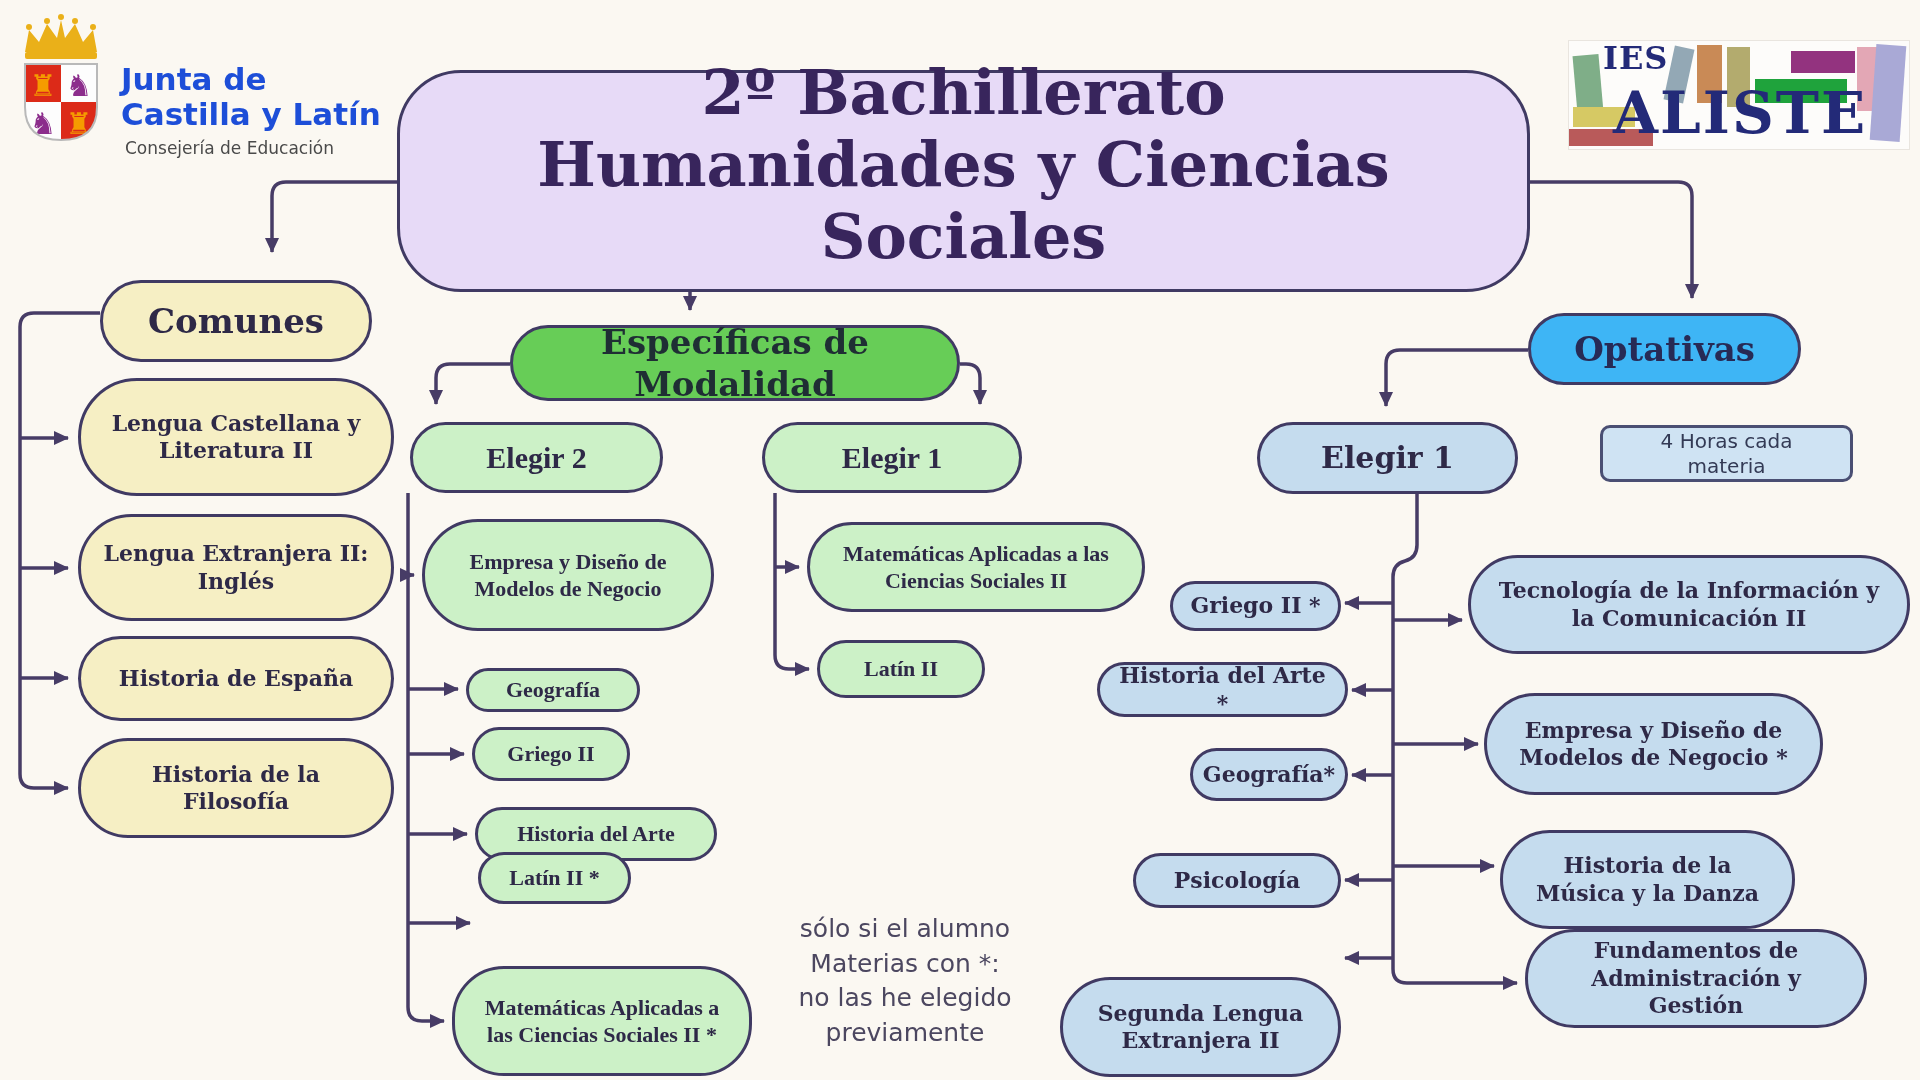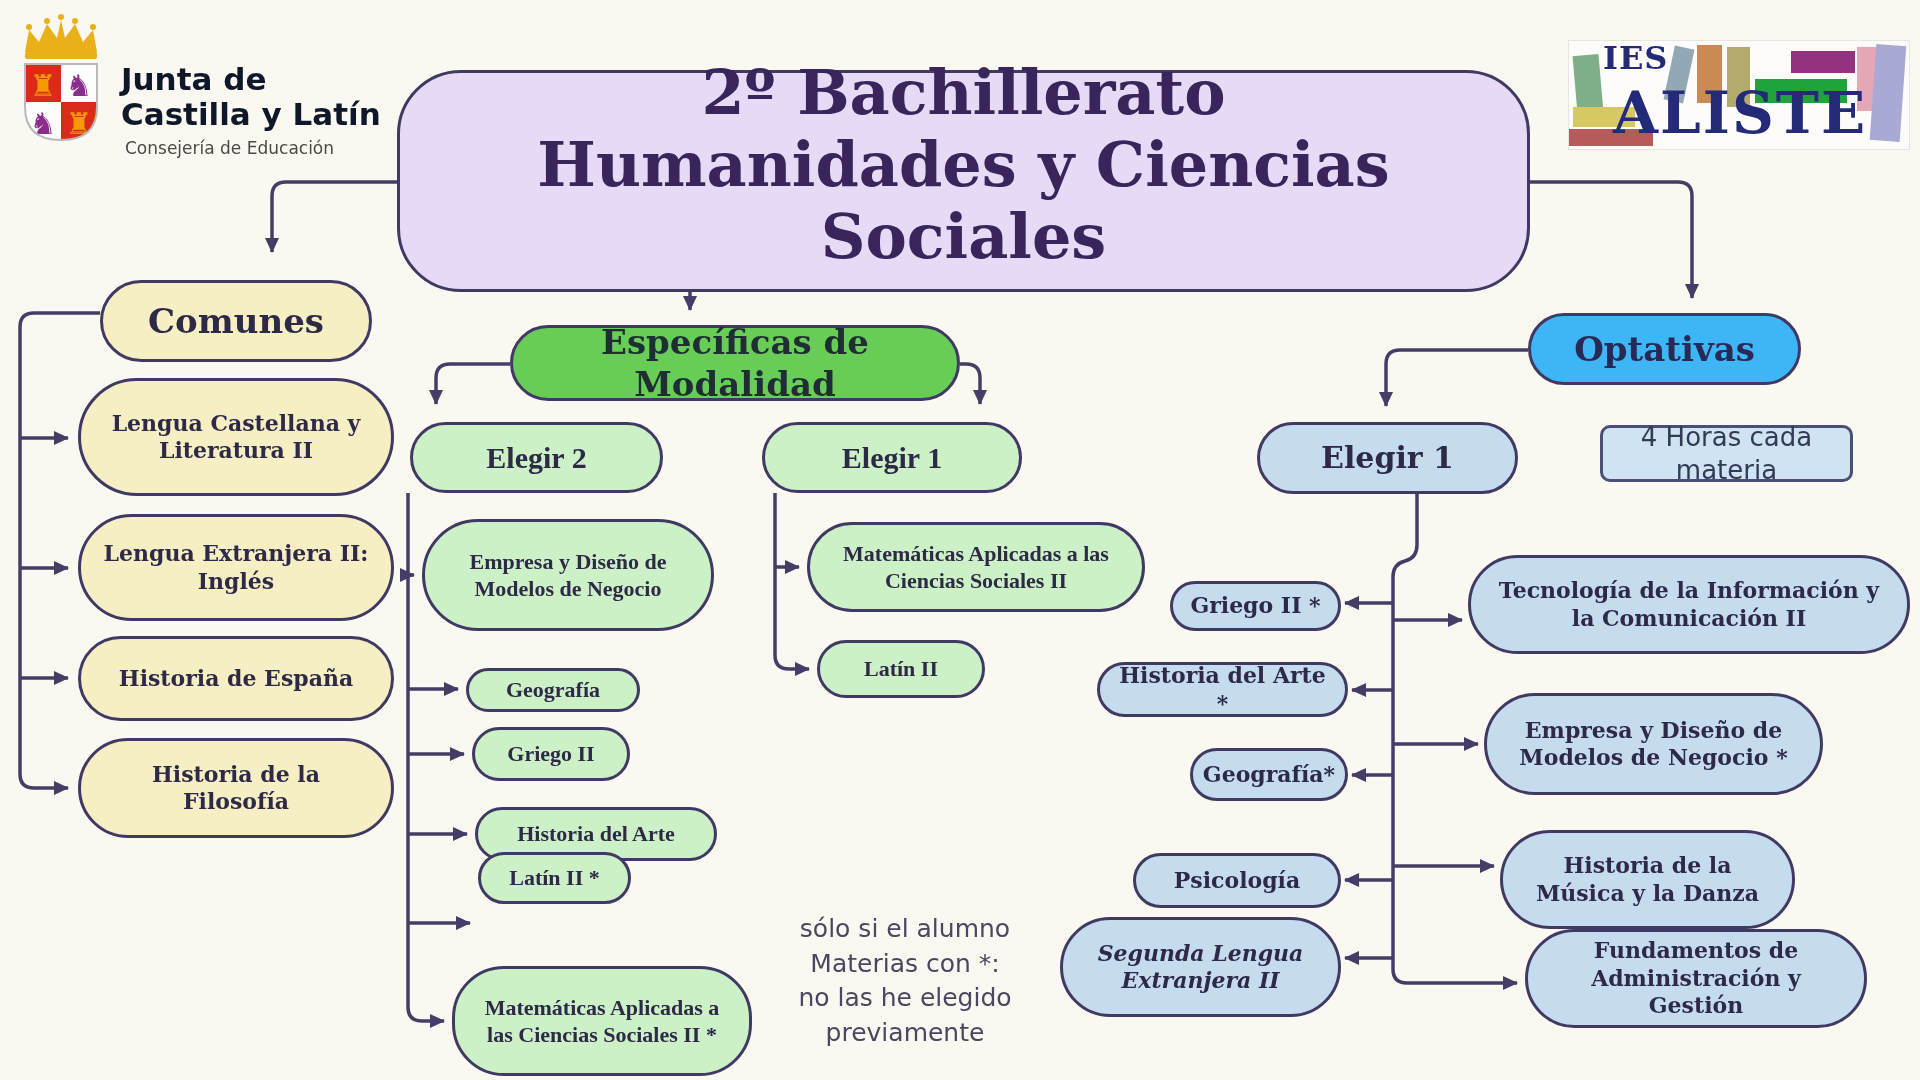--- a/index.html
+++ b/index.html
@@ -22,31 +22,31 @@
   .green{background:#67cd57;color:#1f2e34;}
   .lgreen{background:#ccf1c7;font-family:Liberation Serif, serif;}
   .blue{background:#3eb5f5;color:#272a55;}
   .lblue{background:#c5dcee;}
   .title-box{
     left:397px;top:70px;width:1133px;height:222px;border-radius:64px;
     font-size:62px;line-height:1.16;flex-direction:column;padding:16px 40px;justify-content:flex-end;
   }
   .horas-box{
     border-radius:10px;border-width:3px;border-color:#4a4f73;background:#cfe3f3;
-    font-family:"DejaVu Sans", sans-serif;font-weight:400;font-size:26px;color:#333a55;
+    font-family:"DejaVu Sans", sans-serif;font-weight:400;font-size:20px;color:#333a55;
   }
   .footnote{
     position:absolute;left:765px;top:912px;width:280px;z-index:2;
     font-family:"DejaVu Sans", sans-serif;font-size:25px;line-height:1.38;
     color:#4c4760;text-align:center;
   }
   
   .junta{position:absolute;left:15px;top:12px;display:flex;gap:14px;z-index:2;}
   .junta-text{padding-top:50px;}
-  .junta-name{font-family:"DejaVu Sans", sans-serif;font-weight:700;font-size:31px;color:#0f172a;line-height:1.12;}
+  .junta-name{font-family:"DejaVu Sans", sans-serif;font-weight:700;font-size:31px;color:#1d4ed8;line-height:1.12;}
   .junta-sub{font-family:"DejaVu Sans", sans-serif;font-size:17px;color:#4a4a4a;margin-top:7px;padding-left:4px;}
   
   .ies{position:absolute;left:1568px;top:40px;width:340px;height:108px;background:#fdfcfa;
        border:1px solid #e9e5df;z-index:2;overflow:hidden;}
   .book{position:absolute;}
   .ies-top{position:absolute;left:34px;top:-2px;font-weight:700;font-size:32px;color:#232a78;z-index:3;letter-spacing:1px;}
   .ies-bottom{position:absolute;left:44px;top:38px;font-weight:700;font-size:58px;color:#232a78;z-index:3;letter-spacing:2px;}
 </style>
 </head>
 <body>
@@ -222,21 +222,21 @@
   </div>
 <div class="node lblue" style="left:1097px;top:662px;width:251px;height:55px;">
     <span>Historia del Arte *</span>
   </div>
 <div class="node lblue" style="left:1190px;top:748px;width:158px;height:53px;">
     <span>Geografía*</span>
   </div>
 <div class="node lblue" style="left:1133px;top:853px;width:208px;height:55px;">
     <span>Psicología</span>
   </div>
-<div class="node lblue" style="left:1060px;top:917px;width:281px;height:100px;font-style:italic;">
+<div class="node lblue" style="left:1060px;top:977px;width:281px;height:100px;">
     <span>Segunda Lengua Extranjera II</span>
   </div>
 
 <div class="node lblue" style="left:1468px;top:555px;width:442px;height:99px;">
     <span>Tecnología de la Información y la Comunicación II</span>
   </div>
 <div class="node lblue" style="left:1484px;top:693px;width:339px;height:102px;">
     <span>Empresa y Diseño de Modelos de Negocio *</span>
   </div>
 <div class="node lblue" style="left:1500px;top:830px;width:295px;height:99px;">

